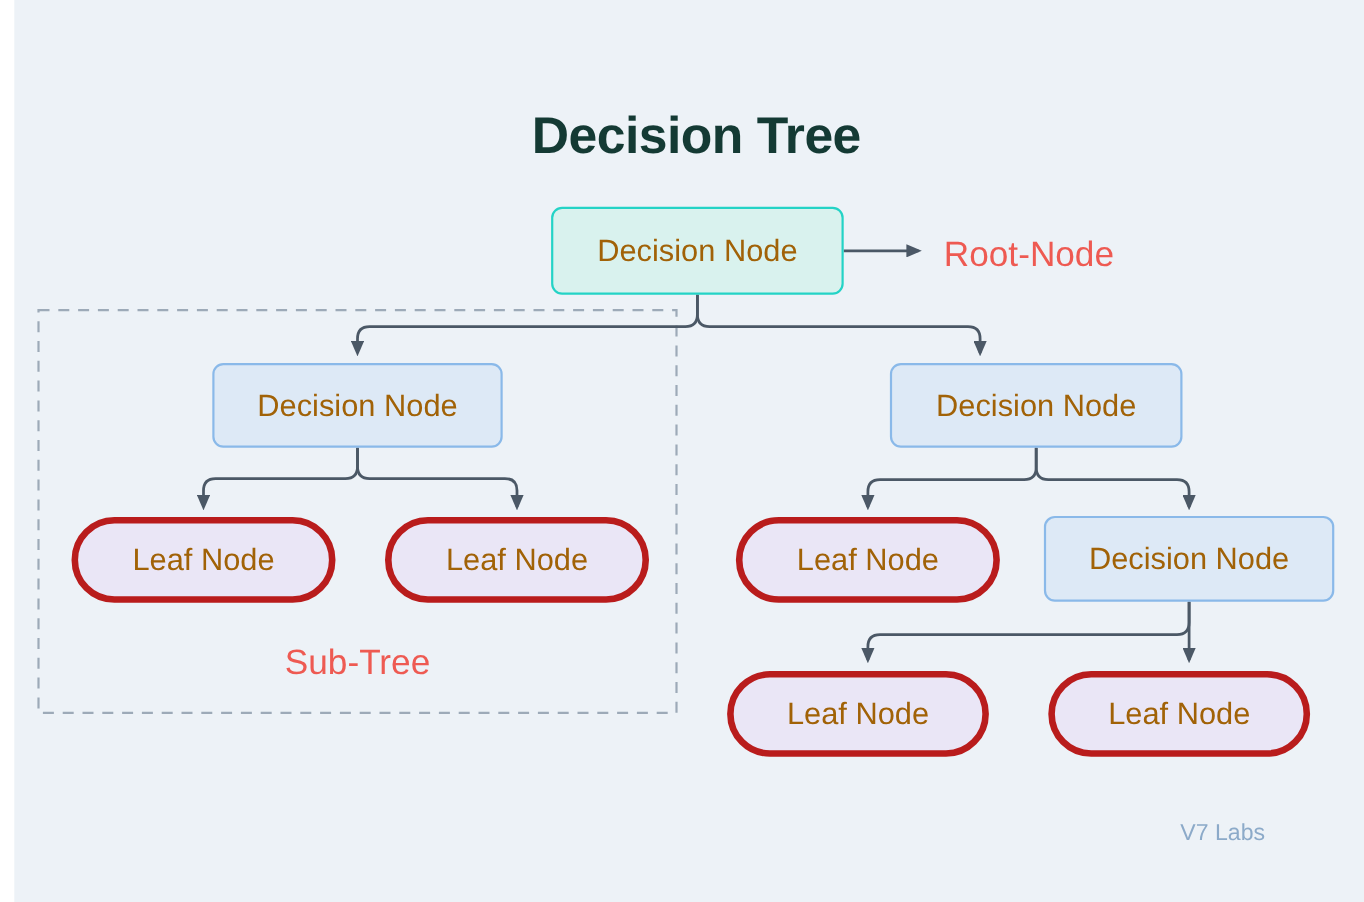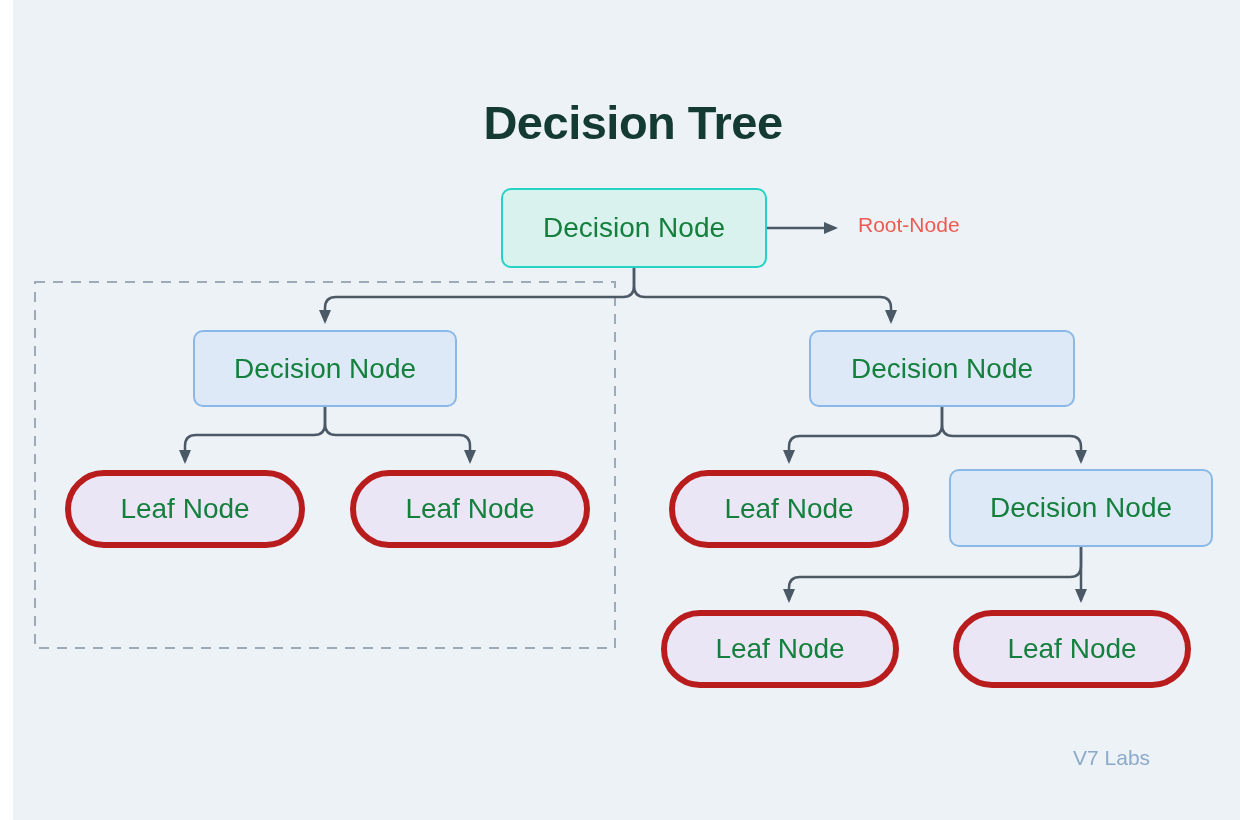--- a/index.html
+++ b/index.html
@@ -30,42 +30,42 @@
     pointer-events: none;
   }
   .node {
     position: absolute;
     display: flex;
     align-items: center;
     justify-content: center;
     box-sizing: border-box;
     font-size: 28px;
     font-weight: 500;
-    color: #15803d;
+    color: #a16207;
     z-index: 2;
   }
   .node.root {
     background: #d9f2ee;
     border: 2.5px solid #24d3c6;
     border-radius: 10px;
   }
   .node.decision {
     background: #dde9f6;
     border: 2px solid #8ab9e9;
     border-radius: 10px;
   }
   .node.leaf {
     background: #eae6f6;
     border: 6px solid #b91c1c;
     border-radius: 40px;
   }
   .annotation {
     position: absolute;
     color: #ee5a52;
-    font-size: 21px;
+    font-size: 32px;
     font-weight: 500;
     z-index: 2;
   }
   .annotation.subtree {
     left: 22px;
     top: 584px;
     width: 580px;
     text-align: center;
   }
   .annotation.rootlabel {
@@ -156,16 +156,17 @@
 
   <div id="n-leaf-c1" class="node leaf">
     <span>Leaf Node</span>
   </div>
 
   <div id="n-leaf-c2" class="node leaf">
     <span>Leaf Node</span>
   </div>
 
   <div class="annotation rootlabel">Root-Node</div>
+  <div class="annotation subtree">Sub-Tree</div>
 
   <div class="watermark">V7 Labs</div>
 
 </div>
 
 </body></html>

